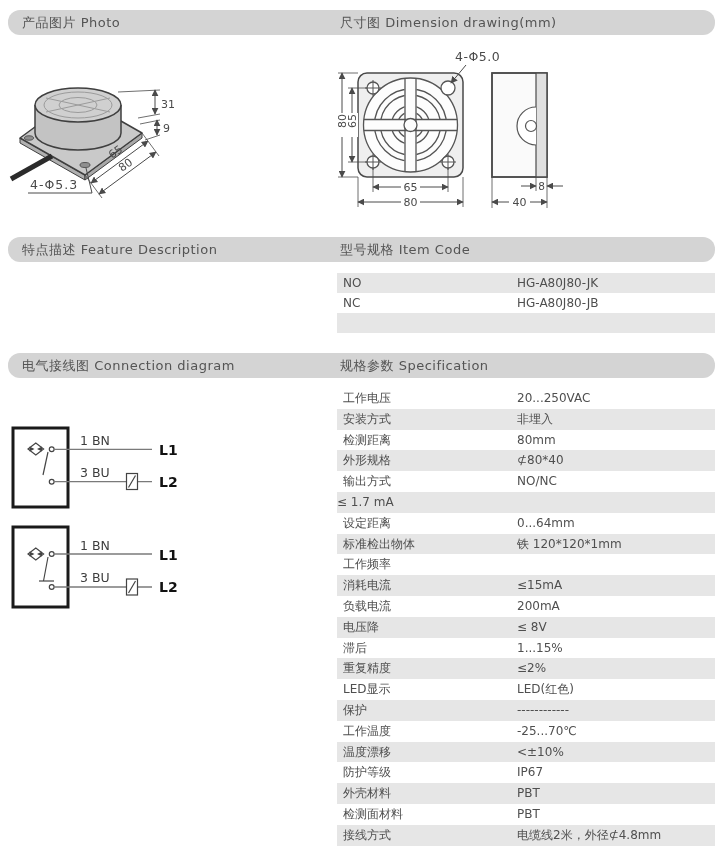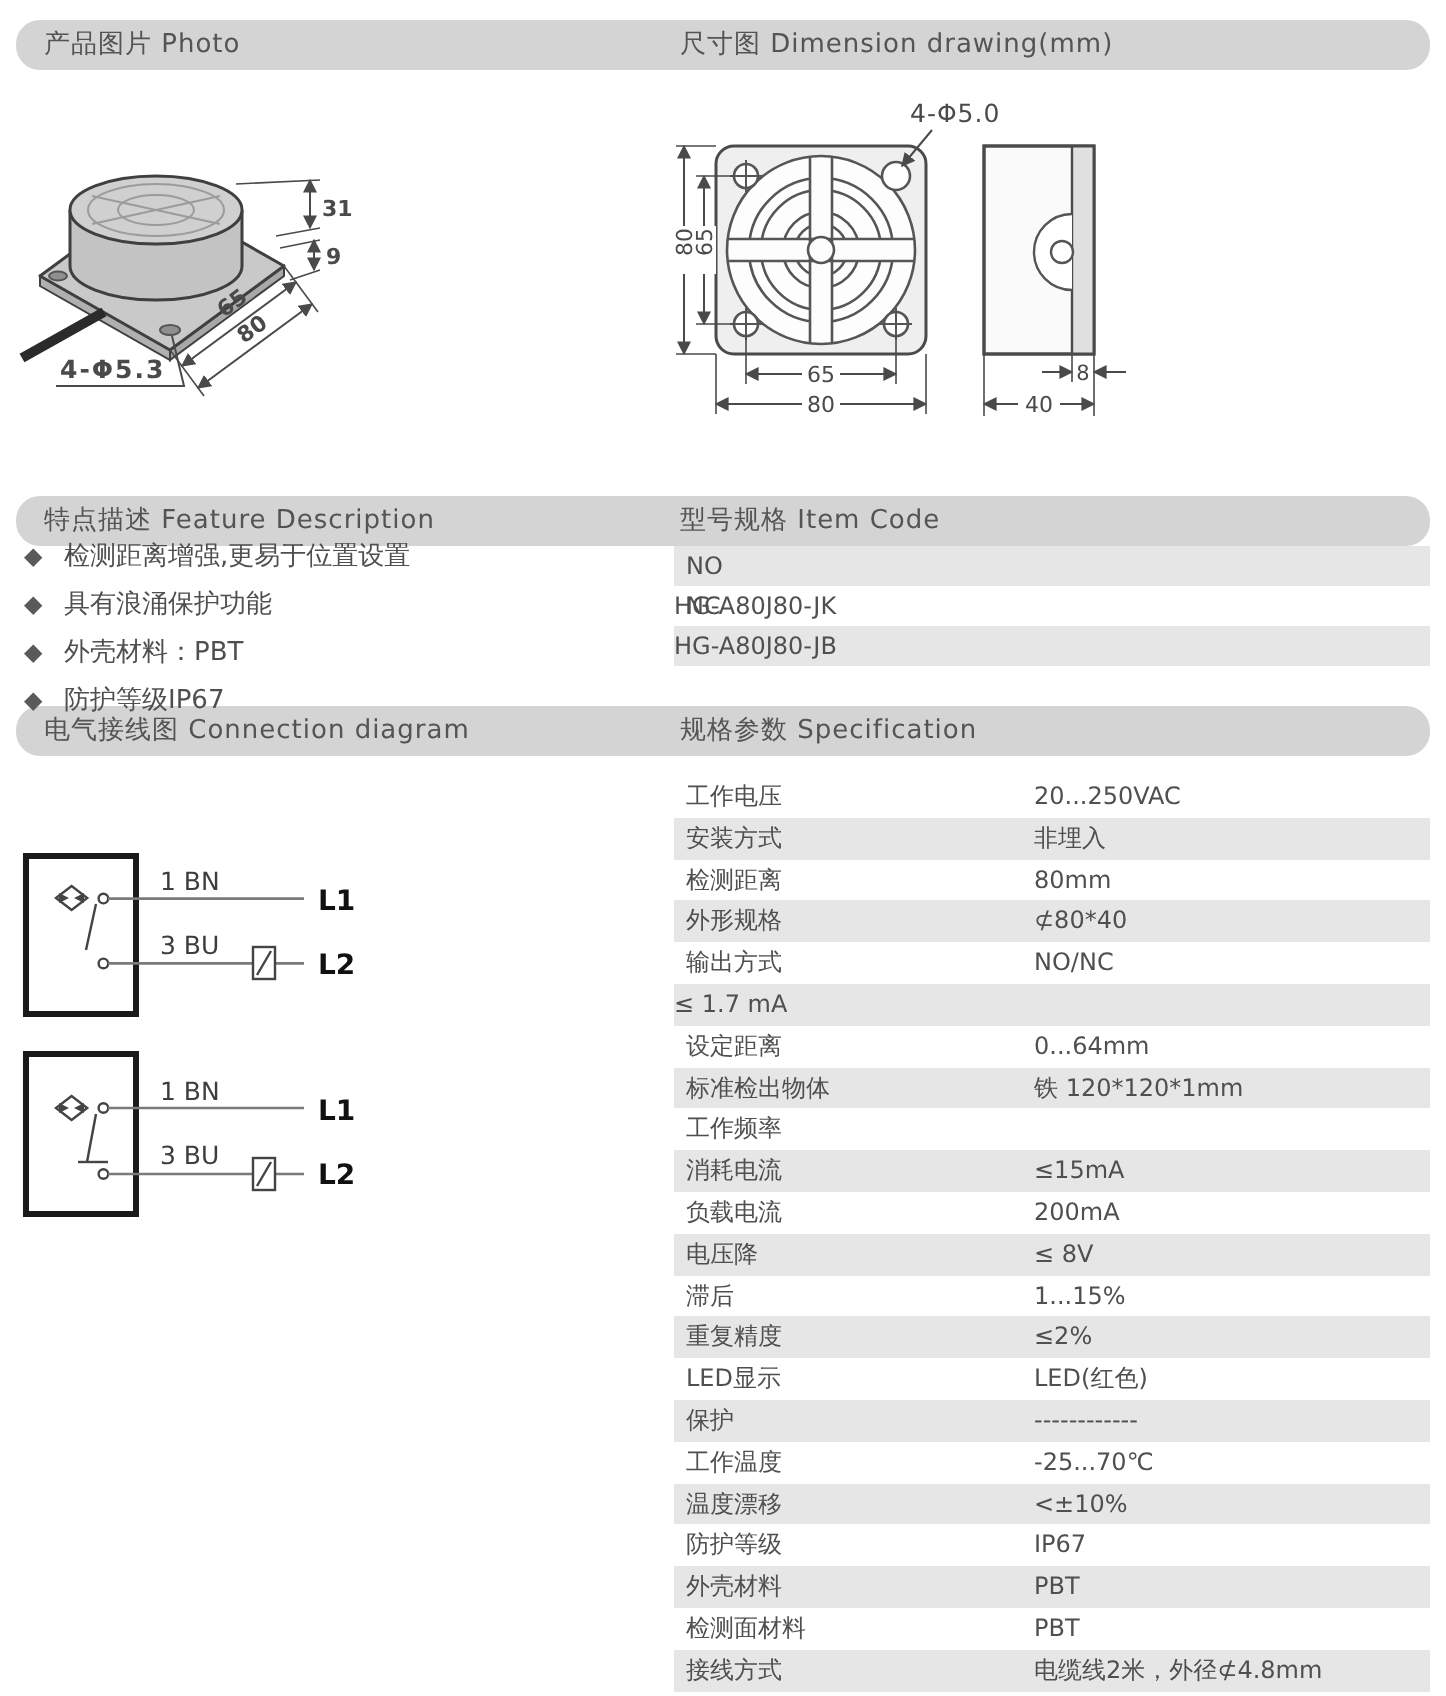--- a/index.html
+++ b/index.html
@@ -11,50 +11,50 @@
   .hbar{position:absolute;left:8px;width:707px;height:25px;background:#d4d4d4;border-radius:12px;}
   .hbar .title{position:absolute;top:0;line-height:25px;font-size:13px;color:#545454;letter-spacing:.5px;white-space:nowrap;}
   .hbar .t-left{left:14px;}
   .hbar .t-right{left:332px;}
 
   .features{position:absolute;left:12px;top:266px;margin:0;padding:0;list-style:none;}
   .features li{height:24px;line-height:24px;font-size:13px;white-space:nowrap;}
   .features .bullet{display:inline-block;width:20px;color:#5a5a5a;font-size:12px;}
 
   .codes{position:absolute;left:337px;top:273px;width:378px;font-size:12px;}
-  .crow{display:flex;height:20px;line-height:20px;flex-direction:column;}
+  .crow{display:flex;height:20px;line-height:20px;}
   .crow:nth-child(odd){background:#e6e6e6;}
   .crow .cl{width:180px;padding-left:6px;box-sizing:border-box;}
   .crow .cv{flex:1;}
 
   .spec{position:absolute;left:337px;top:388px;width:378px;font-size:12px;}
   .srow{display:flex;height:20.8px;line-height:20.8px;}
   .srow:nth-child(even){background:#e6e6e6;}
   .srow .sl{width:180px;padding-left:6px;box-sizing:border-box;white-space:nowrap;}
   .srow .sv{flex:1;white-space:nowrap;}
 
   .svgbox{position:absolute;}
-  .photo-area{left:8px;top:48px;font-weight:bold;}
+  .photo-area{left:8px;top:48px;}
   .dim-area{left:335px;top:45px;}
   .conn-area{left:8px;top:415px;text-align:right;}
   svg text{font-family:"DejaVu Sans","Liberation Sans",sans-serif;fill:#4a4a4a;}
   svg .dimtxt{font-size:11px;}
   svg .biglabel{font-size:14px;font-weight:bold;fill:#111;}
   svg .wirelabel{font-size:12.5px;fill:#3d3d3d;}
 </style>
 </head>
 <body>
 
 <div class="page">
 
   <div class="hbar" style="top:10px">
     <span class="title t-left">产品图片 Photo</span>
     <span class="title t-right">尺寸图 Dimension drawing(mm)</span>
   </div>
-  <div class="hbar" style="top:248px">
+  <div class="hbar" style="top:237px">
     <span class="title t-left">特点描述 Feature Description</span>
     <span class="title t-right">型号规格 Item Code</span>
   </div>
   <div class="hbar" style="top:353px">
     <span class="title t-left">电气接线图 Connection diagram</span>
     <span class="title t-right">规格参数 Specification</span>
   </div>
 
   <div class="svgbox photo-area">
     <svg width="320" height="175" viewBox="0 0 320 175">
@@ -191,26 +191,20 @@
           <line x1="228" y1="141" x2="212" y2="141" marker-end="url(#ar)"></line>
           <text x="206.5" y="145" font-size="10.5" stroke="none" text-anchor="middle">8</text>
           <line x1="157" y1="157" x2="212" y2="157" marker-start="url(#ar)" marker-end="url(#ar)"></line>
           <rect x="174" y="150" width="21" height="13" fill="#ffffff" stroke="none"></rect>
           <text x="184.5" y="161" class="dimtxt" stroke="none" text-anchor="middle">40</text>
         </g>
       </g>
     </svg>
   </div>
 
-  <ul class="features">
-    <li><span class="bullet">◆</span><span>检测距离增强,更易于位置设置</span></li>
-    <li><span class="bullet">◆</span><span>具有浪涌保护功能</span></li>
-    <li><span class="bullet">◆</span><span>外壳材料：PBT</span></li>
-    <li><span class="bullet">◆</span><span>防护等级IP67</span></li>
-  </ul>
 
   <div class="codes">
     <div class="crow">
       <span class="cl">NO</span>
       <span class="cv">HG-A80J80-JK</span>
     </div>
     <div class="crow">
       <span class="cl">NC</span>
       <span class="cv">HG-A80J80-JB</span>
     </div>

